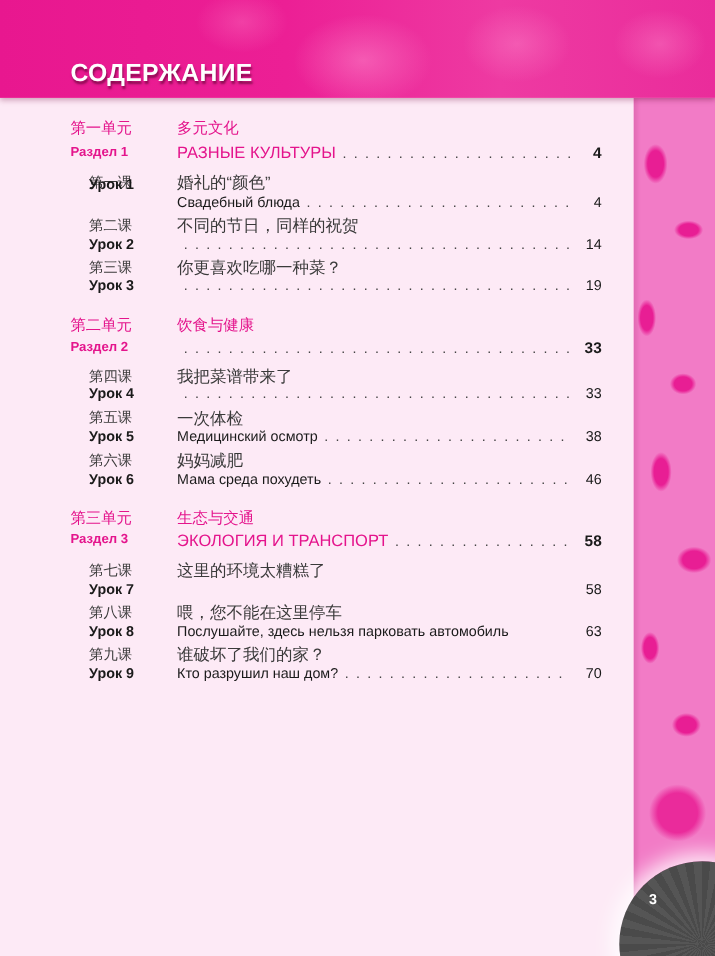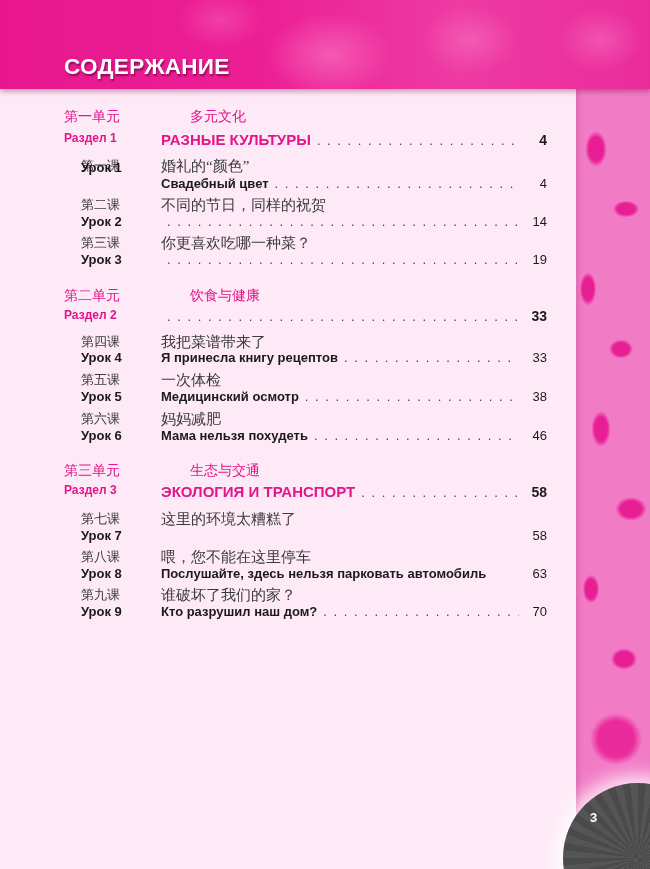--- a/index.html
+++ b/index.html
@@ -49,39 +49,39 @@
     z-index:2;
   }
   .page-number {
     position:absolute; left:590px; top:810px; z-index:4;
     color:#ffffff; font-weight:bold; font-size:13px;
   }
   .toc {
     position:absolute; left:0; top:0; width:576px; z-index:2;
   }
   .cn-label {
-    position:absolute; font-family:Liberation Serif, serif; font-size:14px;
+    position:absolute; font-family:Liberation Sans, sans-serif; font-size:14px;
     white-space:nowrap;
   }
   .unit-cn { color:#e4148c; left:64px; }
-  .unit-cn-title { color:#e4148c; left:161px;margin-left:29px; }
+  .unit-cn-title { color:#e4148c; left:161px; }
   .lesson-cn { color:#3a3a3a; left:81px; font-size:13px; }
   .lesson-cn-title { color:#3a3a3a; left:161px; font-size:15px; }
 
   .ru-label {
     position:absolute; font-weight:bold; white-space:nowrap;
   }
   .unit-ru { color:#e4148c; font-size:12px; left:64px; }
   .lesson-ru { color:#1a1a1a; font-size:13px; left:81px; }
 
   .title-line {
     position:absolute; left:161px; right:29px;
     display:flex; align-items:baseline; white-space:nowrap;
   }
-  .title-line .t { font-weight:bold; }
+  .title-line .t { font-weight:normal; }
   .title-line.unit .t { color:#e4148c; font-size:15px; }
   .title-line.lesson .t { color:#1a1a1a; font-size:13px; }
   .dots {
     flex:1; overflow:hidden; color:#444; margin:0 6px;
     font-size:13px; letter-spacing:6.3px; text-align:right;
   }
   .dots::before { content:". . . . . . . . . . . . . . . . . . . . . . . . . . . . . . . . . . . . . . . ."; letter-spacing:1.5px; }
   .pg { color:#1a1a1a; font-size:13px; min-width:22px; text-align:right; }
   .title-line.unit .pg { font-weight:bold; font-size:14px; }
 </style>
@@ -105,21 +105,21 @@
     <div class="title-line unit" style="top:131px">
       <span class="t">РАЗНЫЕ КУЛЬТУРЫ</span>
       <span class="dots"></span>
       <span class="pg">4</span>
     </div>
 
     <span class="cn-label lesson-cn" style="top:157px">第一课</span>
     <span class="cn-label lesson-cn-title" style="top:157px">婚礼的“颜色”</span>
     <span class="ru-label lesson-ru" style="top:160px">Урок 1</span>
     <div class="title-line lesson" style="top:176px">
-      <span class="t">Свадебный цвет</span>
+      <span class="t">Свадебный блюда</span>
       <span class="dots"></span>
       <span class="pg">4</span>
     </div>
 
     <span class="cn-label lesson-cn" style="top:196px">第二课</span>
     <span class="cn-label lesson-cn-title" style="top:196px">不同的节日，同样的祝贺</span>
     <span class="ru-label lesson-ru" style="top:214px">Урок 2</span>
     <div class="title-line lesson" style="top:214px">
       <span class="dots"></span>
       <span class="pg">14</span>
@@ -140,39 +140,38 @@
     <span class="ru-label unit-ru" style="top:308px">Раздел 2</span>
     <div class="title-line unit" style="top:308px">
       <span class="dots"></span>
       <span class="pg">33</span>
     </div>
 
     <span class="cn-label lesson-cn" style="top:333px">第四课</span>
     <span class="cn-label lesson-cn-title" style="top:333px">我把菜谱带来了</span>
     <span class="ru-label lesson-ru" style="top:350px">Урок 4</span>
     <div class="title-line lesson" style="top:350px">
-      <span class="t">Я принесла книгу рецептов</span>
       <span class="dots"></span>
       <span class="pg">33</span>
     </div>
 
     <span class="cn-label lesson-cn" style="top:371px">第五课</span>
     <span class="cn-label lesson-cn-title" style="top:371px">一次体检</span>
     <span class="ru-label lesson-ru" style="top:389px">Урок 5</span>
     <div class="title-line lesson" style="top:389px">
       <span class="t">Медицинский осмотр</span>
       <span class="dots"></span>
       <span class="pg">38</span>
     </div>
 
     <span class="cn-label lesson-cn" style="top:410px">第六课</span>
     <span class="cn-label lesson-cn-title" style="top:410px">妈妈减肥</span>
     <span class="ru-label lesson-ru" style="top:428px">Урок 6</span>
     <div class="title-line lesson" style="top:428px">
-      <span class="t">Мама нельзя похудеть</span>
+      <span class="t">Мама среда похудеть</span>
       <span class="dots"></span>
       <span class="pg">46</span>
     </div>
   </div>
 
   <div>
     <span class="cn-label unit-cn" style="top:462px">第三单元</span>
     <span class="cn-label unit-cn-title" style="top:462px">生态与交通</span>
     <span class="ru-label unit-ru" style="top:483px">Раздел 3</span>
     <div class="title-line unit" style="top:483px">

